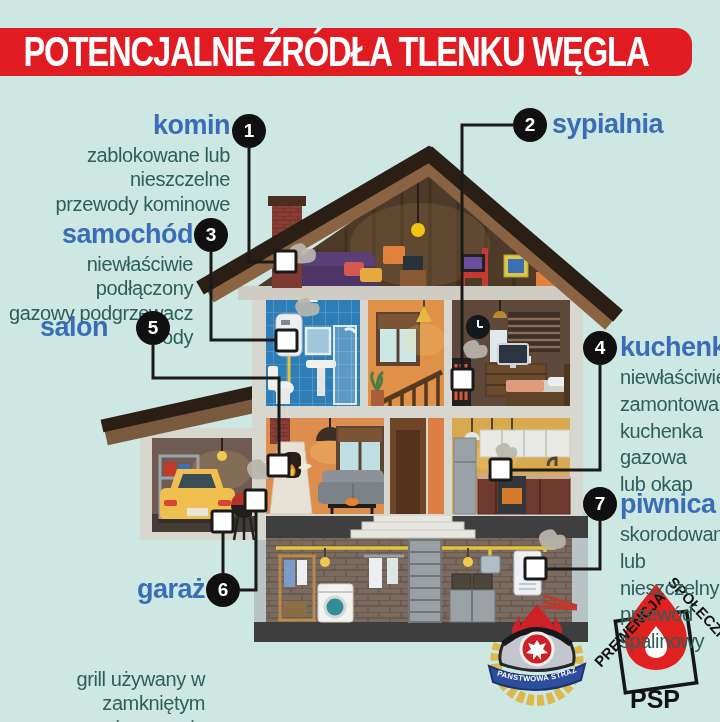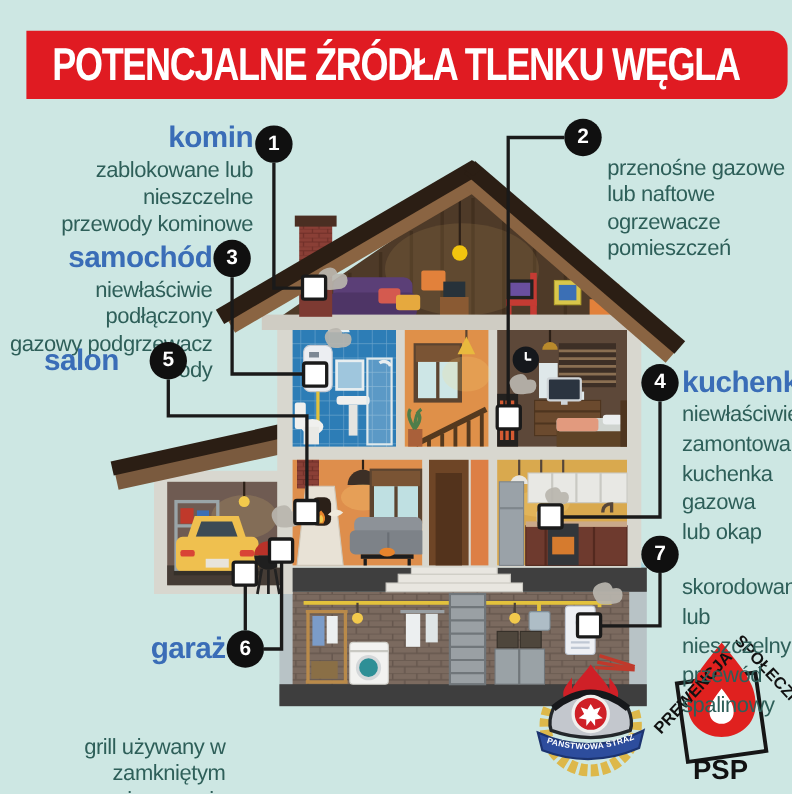--- a/index.html
+++ b/index.html
@@ -1,19 +1,19 @@
 <!DOCTYPE html>
 <html><head>
 <meta charset="utf-8">
 <style>
   html,body{margin:0;padding:0;}
   .canvas{position:relative;width:720px;height:722px;background:#cde7e3;overflow:hidden;
           font-family:"Liberation Sans",sans-serif;}
-  .title-banner{position:absolute;left:0;top:28px;width:692px;height:62px;background:#e01b22;
-          border-radius:0 16px 16px 0;display:flex;align-items:center;margin-left:24px;}
+  .title-banner{position:absolute;left:0;top:28px;width:692px;height:48px;background:#e01b22;
+          border-radius:0 16px 16px 0;display:flex;align-items:center;}
   .title-banner span{color:#fff;font-weight:800;font-size:42px;letter-spacing:-1.5px;
           transform:scaleX(.78);transform-origin:0 50%;padding-left:30px;white-space:nowrap;}
   .room-name{position:absolute;font-weight:700;font-size:27px;line-height:1;color:#3a6db7;letter-spacing:-.5px;}
   .room-desc{position:absolute;font-size:20px;line-height:1.22;color:#2e5f59;letter-spacing:-.4px;white-space:pre-line;}
   .desc-wide{line-height:1.34;}
   .ra{text-align:right;}
   .callout-circle{position:absolute;width:34px;height:34px;border-radius:50%;background:#101010;
           color:#fff;display:flex;align-items:center;justify-content:center;
           font-weight:700;font-size:19px;}
   svg{position:absolute;left:0;top:0;}
@@ -384,41 +384,40 @@
 
   <div class="title-banner">
     <span>POTENCJALNE ŹRÓDŁA TLENKU WĘGLA</span>
   </div>
 
   <div class="room-name ra" style="right:490px;top:112px;">komin</div>
   <div class="room-desc ra" style="right:490px;top:143px;">zablokowane lub nieszczelne
 przewody kominowe</div>
   <div class="callout-circle" style="left:232px;top:114px;">1</div>
 
-  <div class="room-desc" style="left:552px;top:141px;">przenośne gazowe
-lub naftowe ogrzewacze
-pomieszczeń</div>
+  <div class="room-name" style="left:552px;top:111px;">sypialnia</div>
   <div class="callout-circle" style="left:513px;top:108px;">2</div>
 
   <div class="room-name ra" style="right:527px;top:221px;">samochód</div>
   <div class="room-desc ra" style="right:527px;top:252px;">niewłaściwie podłączony
 gazowy podgrzewacz wody</div>
   <div class="callout-circle" style="left:194px;top:218px;">3</div>
 
   <div class="room-name ra" style="right:612px;top:314px;">salon</div>
   <div class="callout-circle" style="left:136px;top:311px;">5</div>
 
   <div class="room-name" style="left:620px;top:334px;">kuchenka</div>
   <div class="room-desc desc-wide" style="left:620px;top:364px;">niewłaściwie
 zamontowana
 kuchenka
 gazowa
 lub okap</div>
   <div class="callout-circle" style="left:583px;top:331px;">4</div>
 
+  <div class="room-name" style="left:620px;top:491px;">piwnica</div>
   <div class="room-desc desc-wide" style="left:620px;top:521px;">skorodowany
 lub nieszczelny
 przewód
 spalinowy</div>
   <div class="callout-circle" style="left:583px;top:487px;">7</div>
 
   <div class="room-name ra" style="right:515px;top:576px;">garaż</div>
   <div class="room-desc ra" style="right:515px;top:667px;">grill używany w zamkniętym
 pomieszczeniu</div>
   <div class="callout-circle" style="left:206px;top:573px;">6</div>

